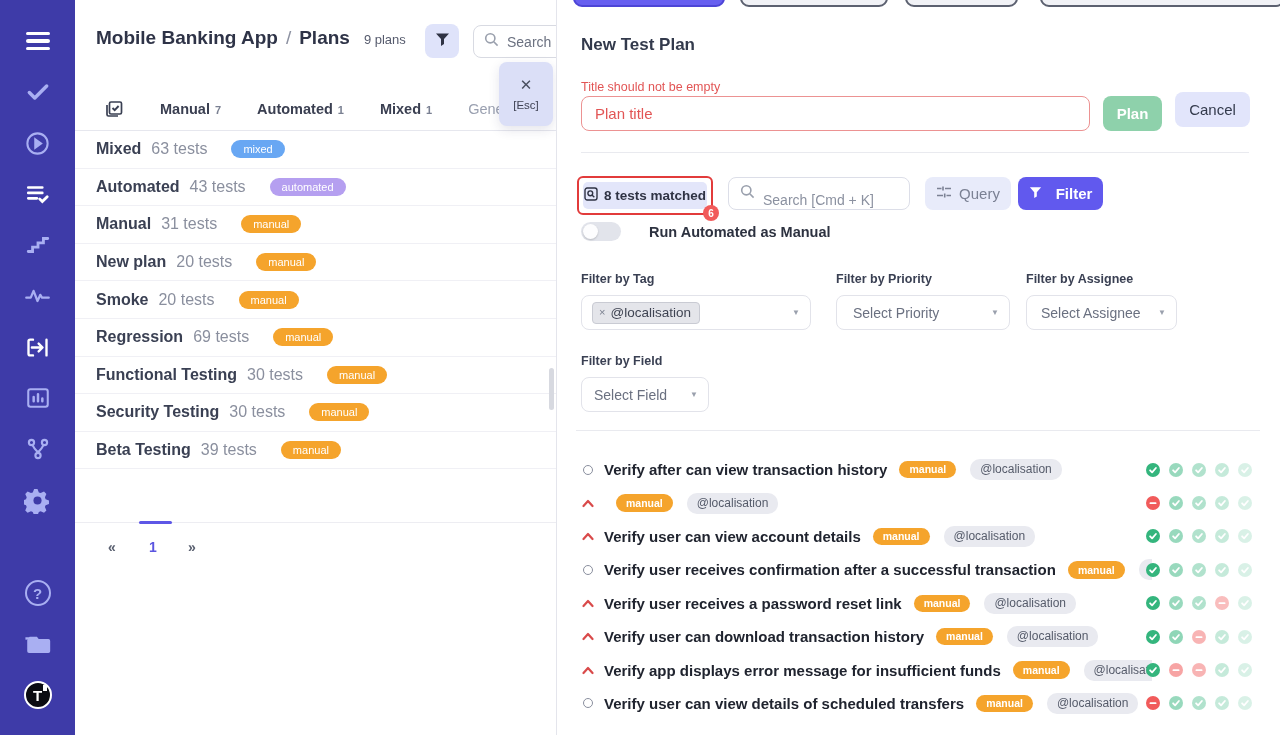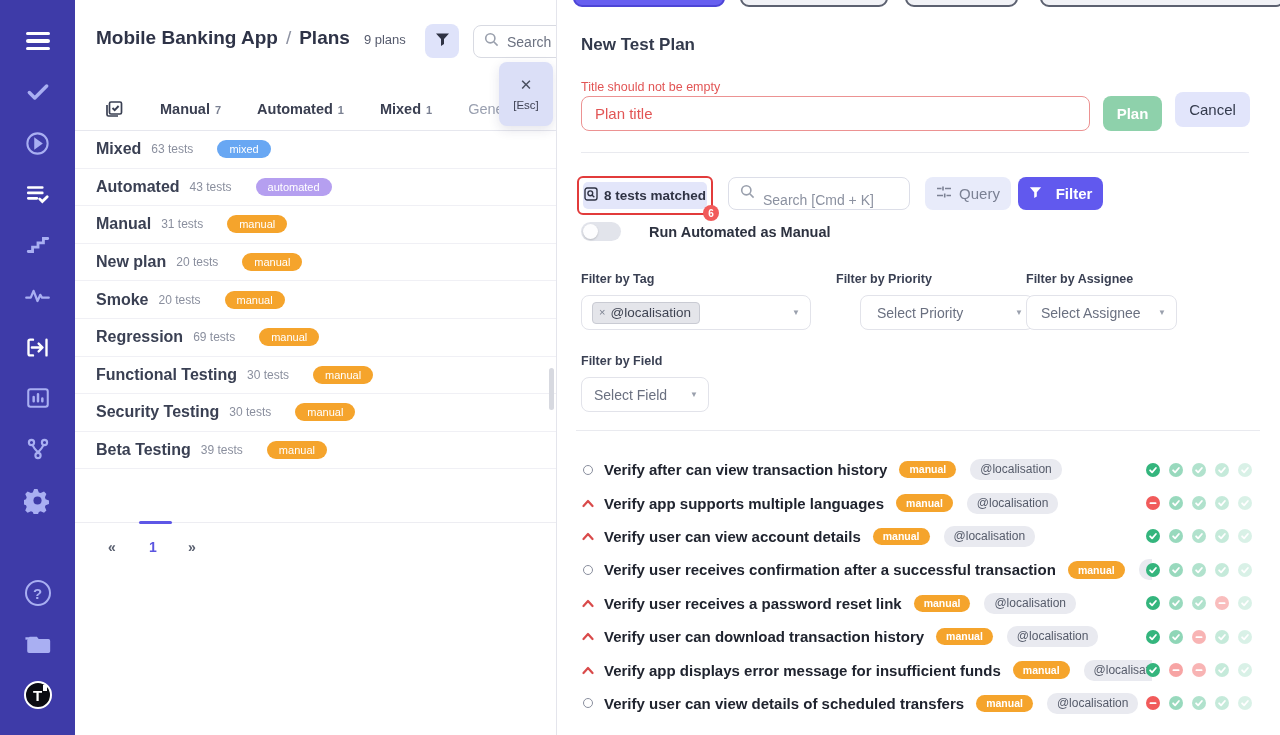--- a/index.html
+++ b/index.html
@@ -46,21 +46,21 @@
     display:flex; align-items:center; padding-left:29px; gap:36px; border-bottom:1px solid #e6e7ee; }
   .tabs-select-icon { cursor:pointer; display:flex; }
   .plan-tab { font-size:14.5px; font-weight:bold; color:#3a3f51; cursor:pointer; display:flex; align-items:baseline; gap:5px; }
   .plan-tab .cnt { font-size:11px; color:#7a8092; font-weight:bold; }
   .plan-tab.muted { color:#9aa0b0; font-weight:normal; font-size:14.5px; }
 
   .plans-list { position:absolute; left:0; top:131px; width:100%; }
   .plan-row { display:flex; align-items:center; height:37.6px; padding-left:21px;
     border-bottom:1px solid #f0f0f5; cursor:pointer; background:#fff; }
   .plan-row .pname { font-size:16px; font-weight:bold; color:#3a4053; }
-  .plan-row .ptests { font-size:12px; color:#8a8f9e; margin-left:10px; }
+  .plan-row .ptests { font-size:16px; color:#8a8f9e; margin-left:10px; }
   .plan-row .pbadge { margin-left:24px; font-size:11px; color:#fff; padding:3px 12px; border-radius:11px; }
 
   .lp-pagination { position:absolute; left:0; top:522px; width:100%; height:60px; border-top:1px solid #ededf2; }
   .page-indicator { position:absolute; left:64px; top:-2px; width:33px; height:3px; background:#5e57e6; border-radius:2px; }
   .pg-prev { position:absolute; left:33px; top:16px; font-size:14px; color:#5a6070; font-weight:bold; cursor:pointer; }
   .pg-num  { position:absolute; left:74px; top:16px; font-size:14px; color:#5b55e0; font-weight:bold; cursor:pointer; }
   .pg-next { position:absolute; left:113px; top:16px; font-size:14px; color:#5a6070; font-weight:bold; cursor:pointer; }
   .lp-scrollthumb { position:absolute; right:2px; top:368px; width:5px; height:42px; background:#d7d9e0; border-radius:3px; }
 
   
@@ -109,21 +109,21 @@
   .toggle-label { font-size:14.5px; font-weight:bold; color:#2d3240; }
 
   .filters-wrap { position:absolute; left:23px; top:272px; width:680px; }
   .filter-group { position:absolute; }
   .filter-group .flabel { font-size:12.5px; font-weight:bold; color:#3a4053; margin-bottom:9px; }
   .fselect { height:35px; border:1px solid #e2e3ea; border-radius:8px; background:#fff; display:flex;
     align-items:center; padding:0 10px; cursor:pointer; }
   .fselect .caret { margin-left:auto; font-size:8px; color:#9aa0ad; }
   .fselect .val { font-size:14px; color:#6a7080; }
   .f-tag { left:0; top:0; } .f-tag .fselect { width:230px; }
-  .f-priority { left:255px; top:0; } .f-priority .fselect { width:174px; padding-left:16px;margin-left:24px; }
+  .f-priority { left:255px; top:0; } .f-priority .fselect { width:174px; padding-left:16px; }
   .f-assignee { left:445px; top:0; } .f-assignee .fselect { width:151px; padding-left:14px; }
   .f-field { left:0; top:82px; } .f-field .fselect { width:128px; padding-left:12px; }
   .tag-chip { display:flex; align-items:center; gap:5px; background:#e4e5ea; border:1px solid #c9cbd3;
     border-radius:4px; padding:2px 8px 3px 6px; font-size:13.5px; color:#3f4452; }
   .tag-chip .rm { color:#7b8090; font-size:11px; cursor:pointer; }
 
   .rp-divider2 { position:absolute; left:18px; top:430px; width:684px; height:1px; background:#e9eaef; }
 
   .tests-list { position:absolute; left:23px; top:453px; width:671px; }
   .test-row { display:flex; align-items:center; height:33.4px; }
@@ -469,21 +469,20 @@
             </span>
           </div>
         </div>
         <div class="test-row">
           <div class="test-left">
             <span class="prio">
               <svg width="12" height="9" viewBox="0 0 12 9" fill="none" stroke="#d94a4a" stroke-width="2.2" stroke-linecap="round" stroke-linejoin="round">
                 <path d="M1.5 7L6 2l4.5 5"></path>
               </svg>
             </span>
-            <span class="test-title">Verify app supports multiple languages</span>
             <span class="test-badge">manual</span>
             <span class="test-tag">@localisation</span>
           </div>
           <div class="statuses">
             <span class="st-circle" style="background: rgb(241, 91, 91); opacity: 1;">
               <svg width="14" height="14" viewBox="0 0 14 14">
                 <rect x="3.5" y="6.2" width="7" height="1.9" rx="0.95" fill="#fff"></rect>
               </svg>
             </span>
             <span class="st-circle" style="background: rgb(52, 181, 125); opacity: 0.5;">

